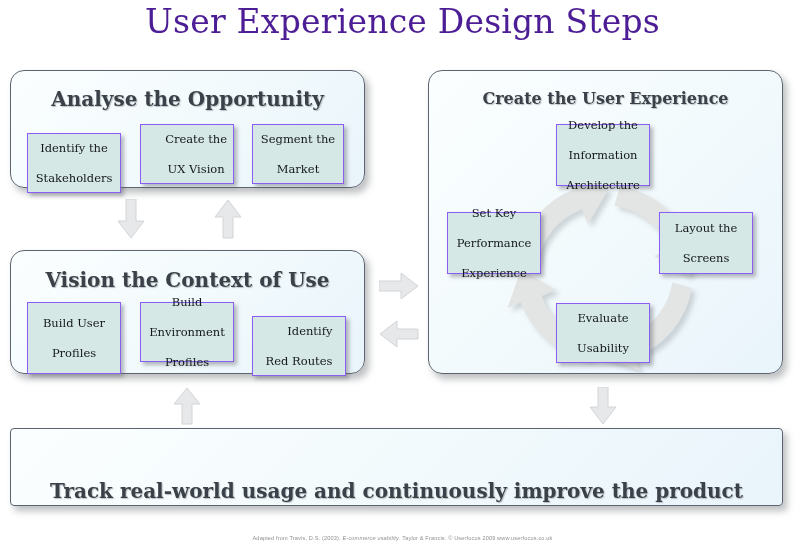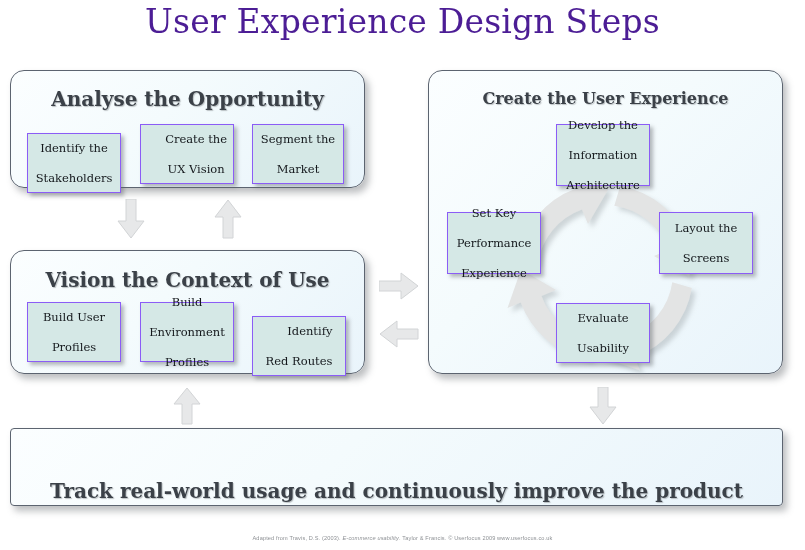--- a/index.html
+++ b/index.html
@@ -141,21 +141,21 @@
   <span>
     <span>Segment the</span><br>
     <span>Market</span>
   </span>
 </div>
 
 <div class="panel" id="panel-context" style="left:10px; top:250px; width:355px; height:124px;">
   <div class="panel-heading" style="top:17px;">Vision the Context of Use</div>
 </div>
 
-<div class="step-box" style="left:27px; top:302px; width:94px; height:60px;">
+<div class="step-box" style="left:27px; top:302px; width:94px; height:72px;">
   <span>
     <span>Build User</span><br>
     <span>Profiles</span>
   </span>
 </div>
 <div class="step-box" style="left:140px; top:302px; width:94px; height:60px;">
   <span>
     <span>Build</span><br>
     <span>Environment</span><br>
     <span>Profiles</span>

